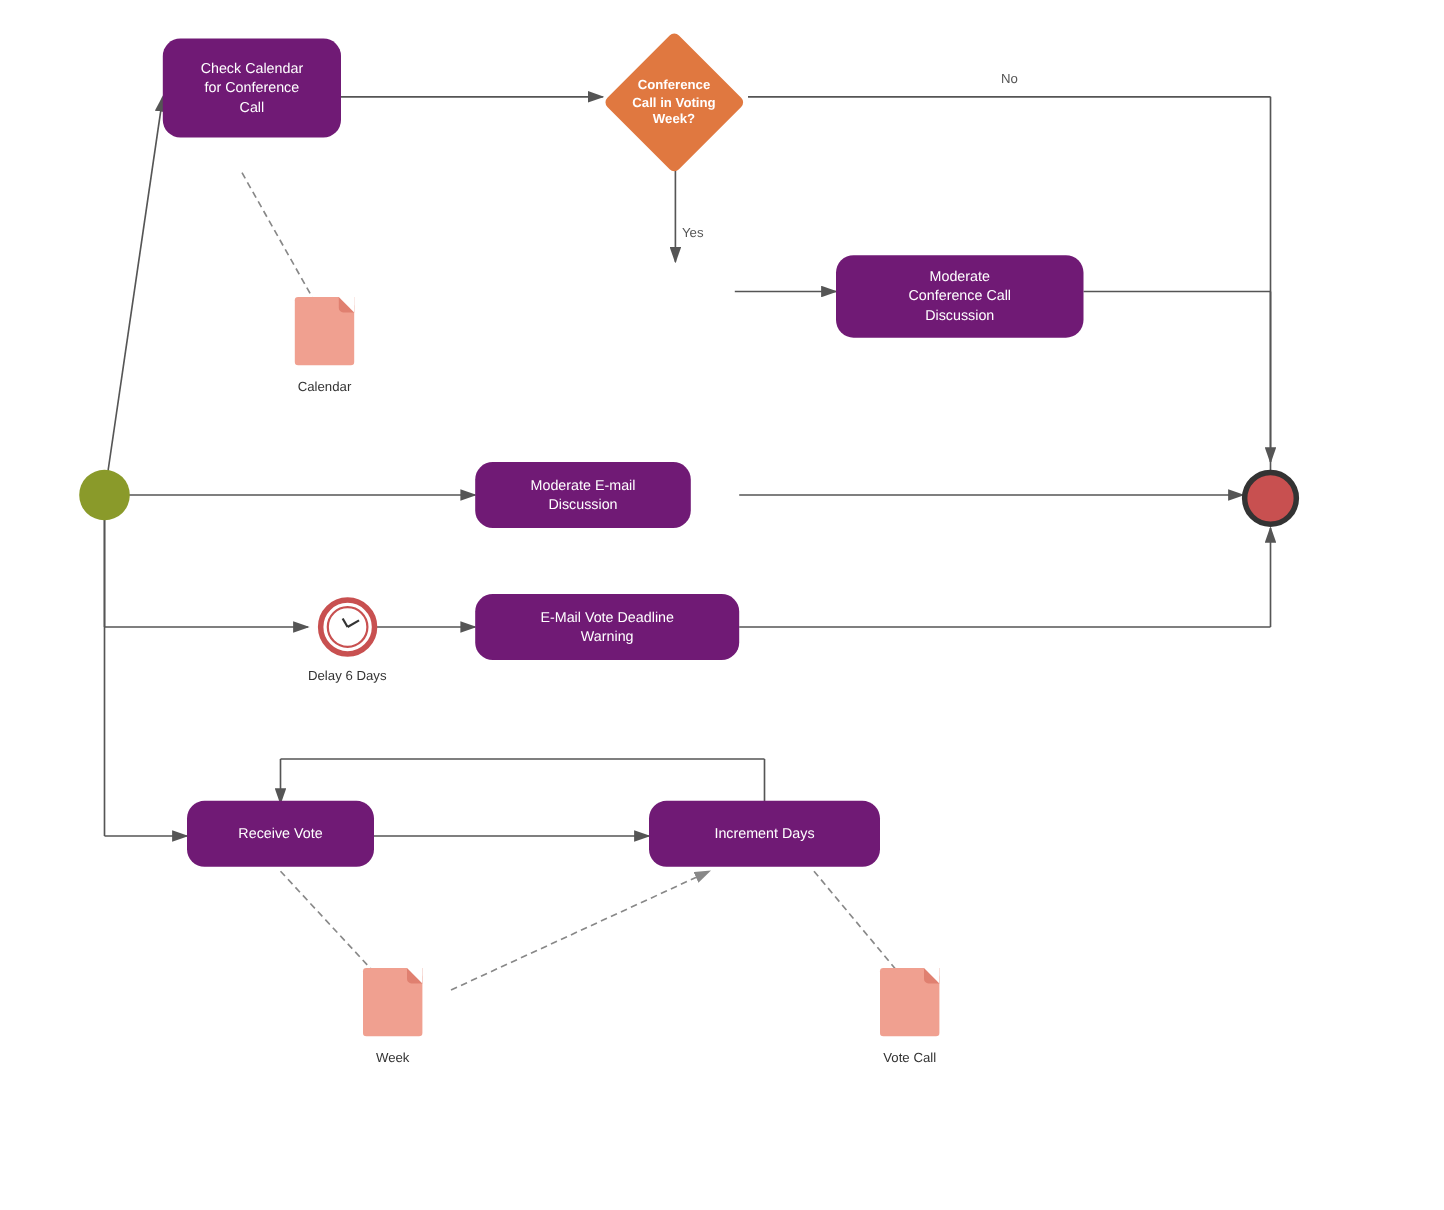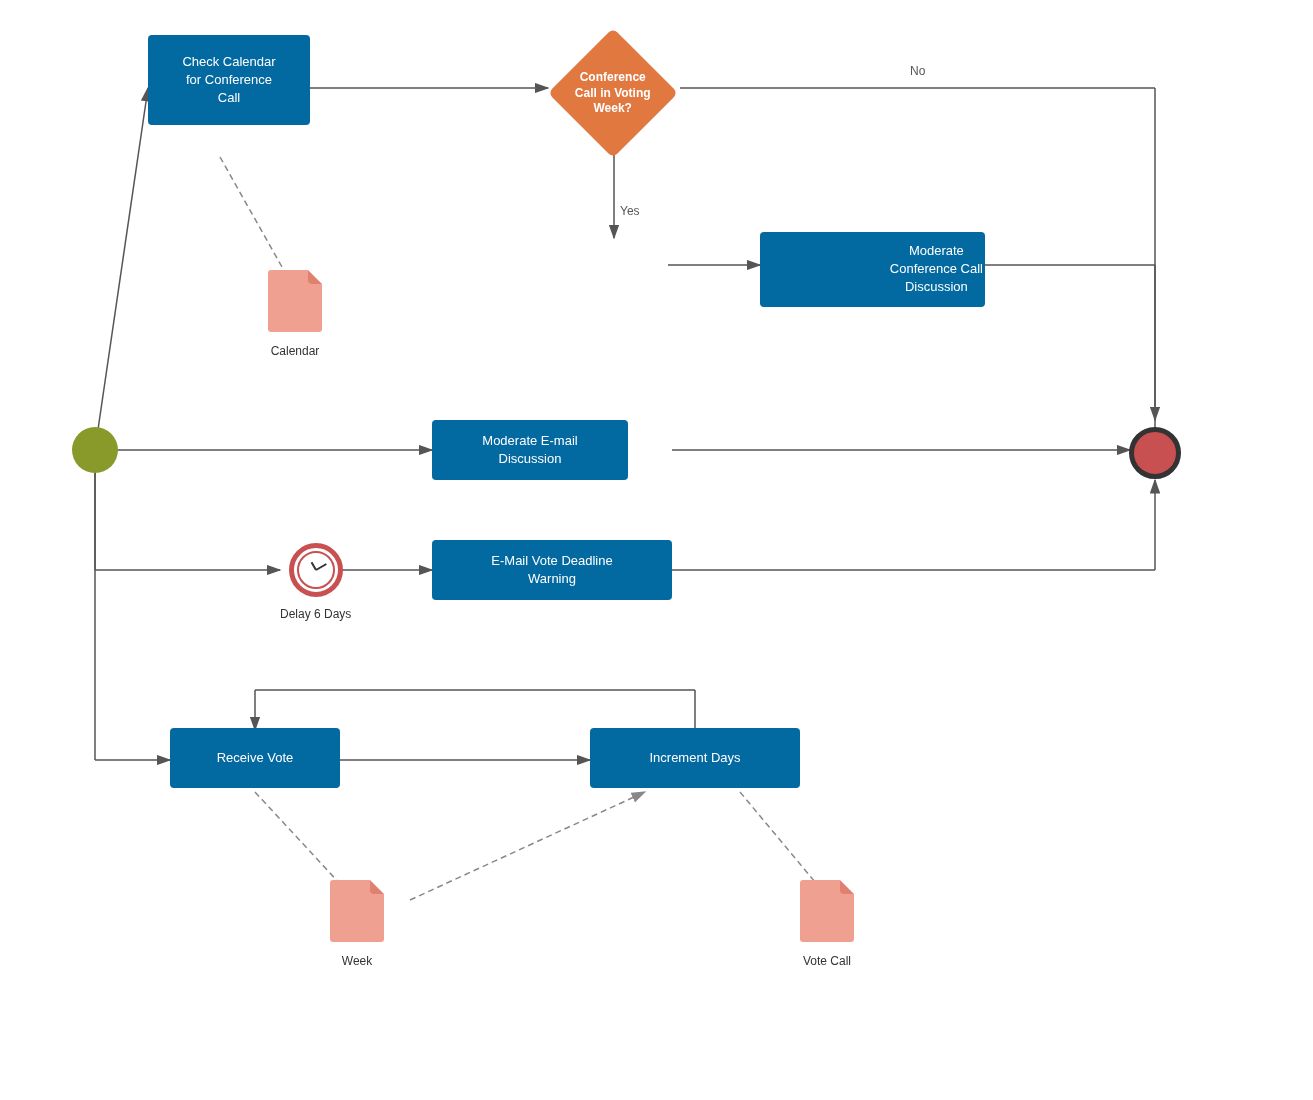--- a/index.html
+++ b/index.html
@@ -24,26 +24,26 @@
       pointer-events: none;
     }
     .node {
       position: absolute;
       display: flex;
       align-items: center;
       justify-content: center;
       text-align: center;
     }
     .rounded-rect {
-      background: #0369a1;
-      border-radius: 4px;
+      background: #701a75;
+      border-radius: 16px;
       color: #fff;
       font-size: 13px;
       font-weight: 500;
-      padding: 10px 2px;
+      padding: 10px 14px;
       line-height: 1.4;
     }
     .diamond-wrapper {
       width: 130px;
       height: 130px;
     }
     .diamond {
       width: 92px;
       height: 92px;
       background: #e07840;
@@ -223,21 +223,21 @@
     <span class="node-label" style="position:relative; margin-top:4px;">Calendar</span>
   </div>
 
   <div class="node diamond-wrapper" style="left:548px; top:28px;">
     <div class="diamond">
       <span class="diamond-text">Conference<br>Call in Voting<br>Week?</span>
     </div>
   </div>
 
 
-  <div class="node rounded-rect" style="left:760px; top:232px; width:225px; min-height:65px;justify-content:flex-end;">
+  <div class="node rounded-rect" style="left:760px; top:232px; width:225px; min-height:65px;">
     <span>Moderate<br>Conference Call<br>Discussion</span>
   </div>
 
   <div class="node" style="left:1129px; top:427px;">
     <div class="end-circle"></div>
   </div>
 
   <div class="node rounded-rect" style="left:432px; top:420px; width:196px; min-height:60px;">
     <span>Moderate E-mail<br>Discussion</span>
   </div>

